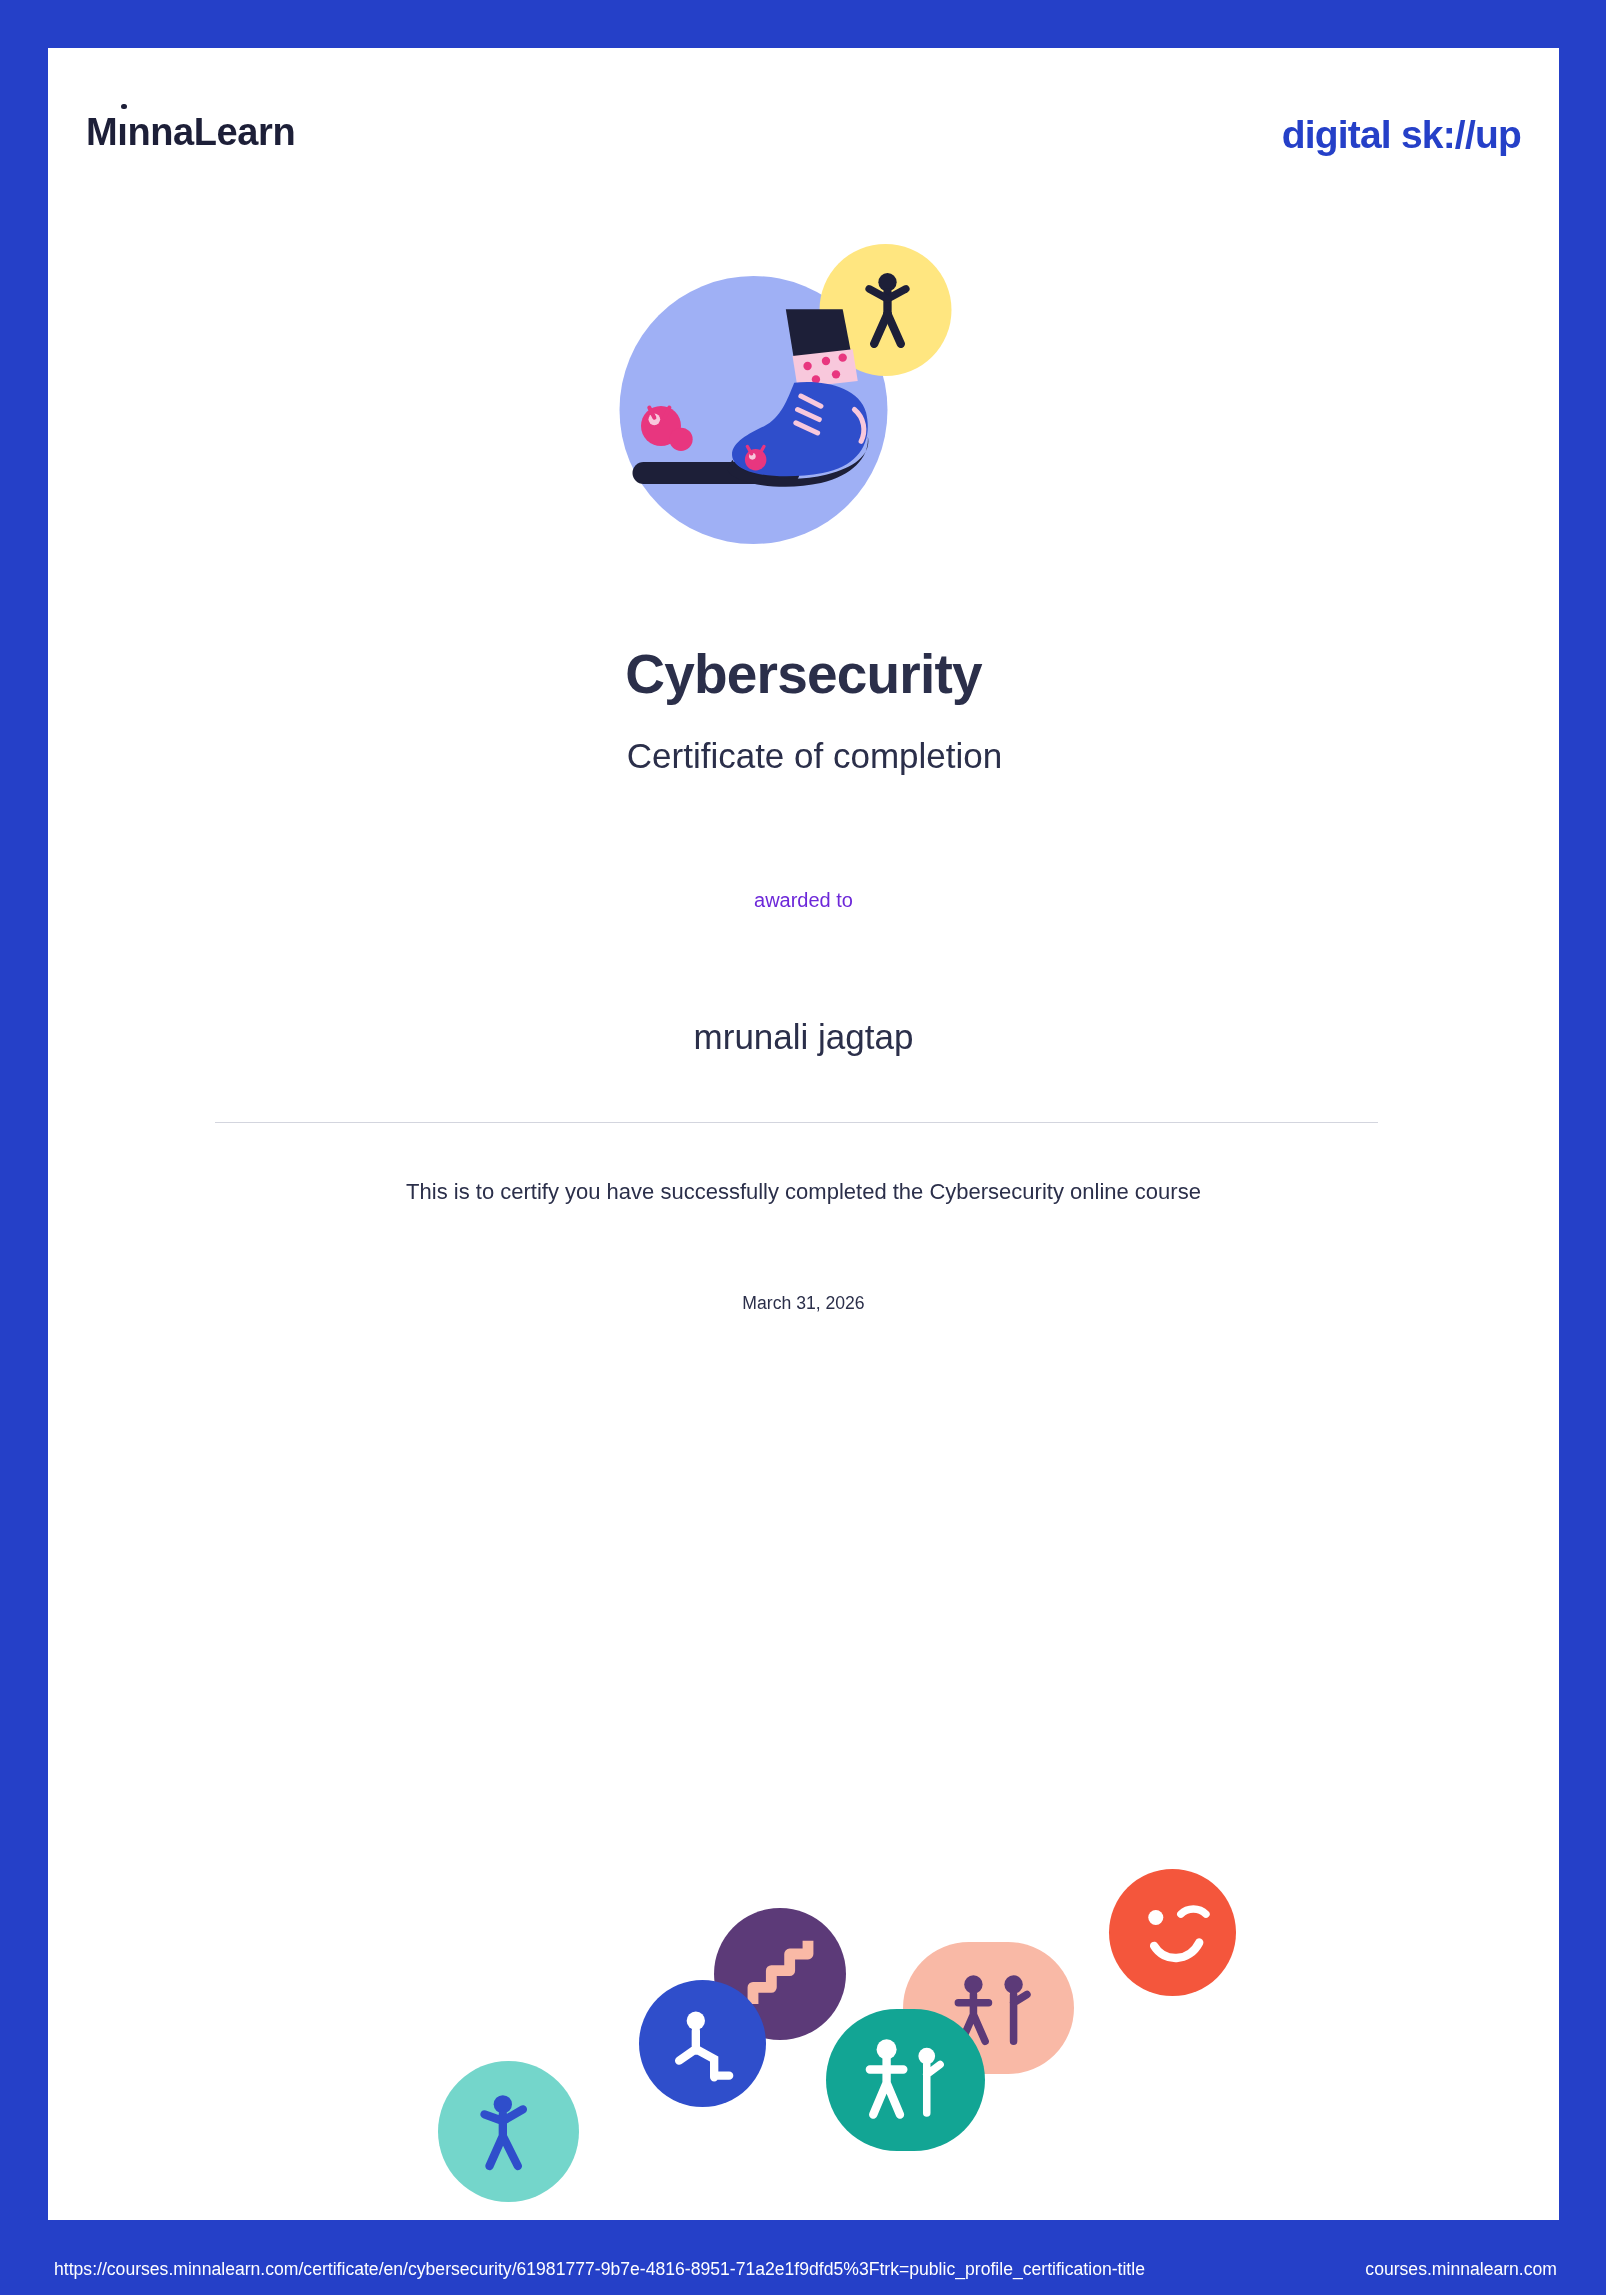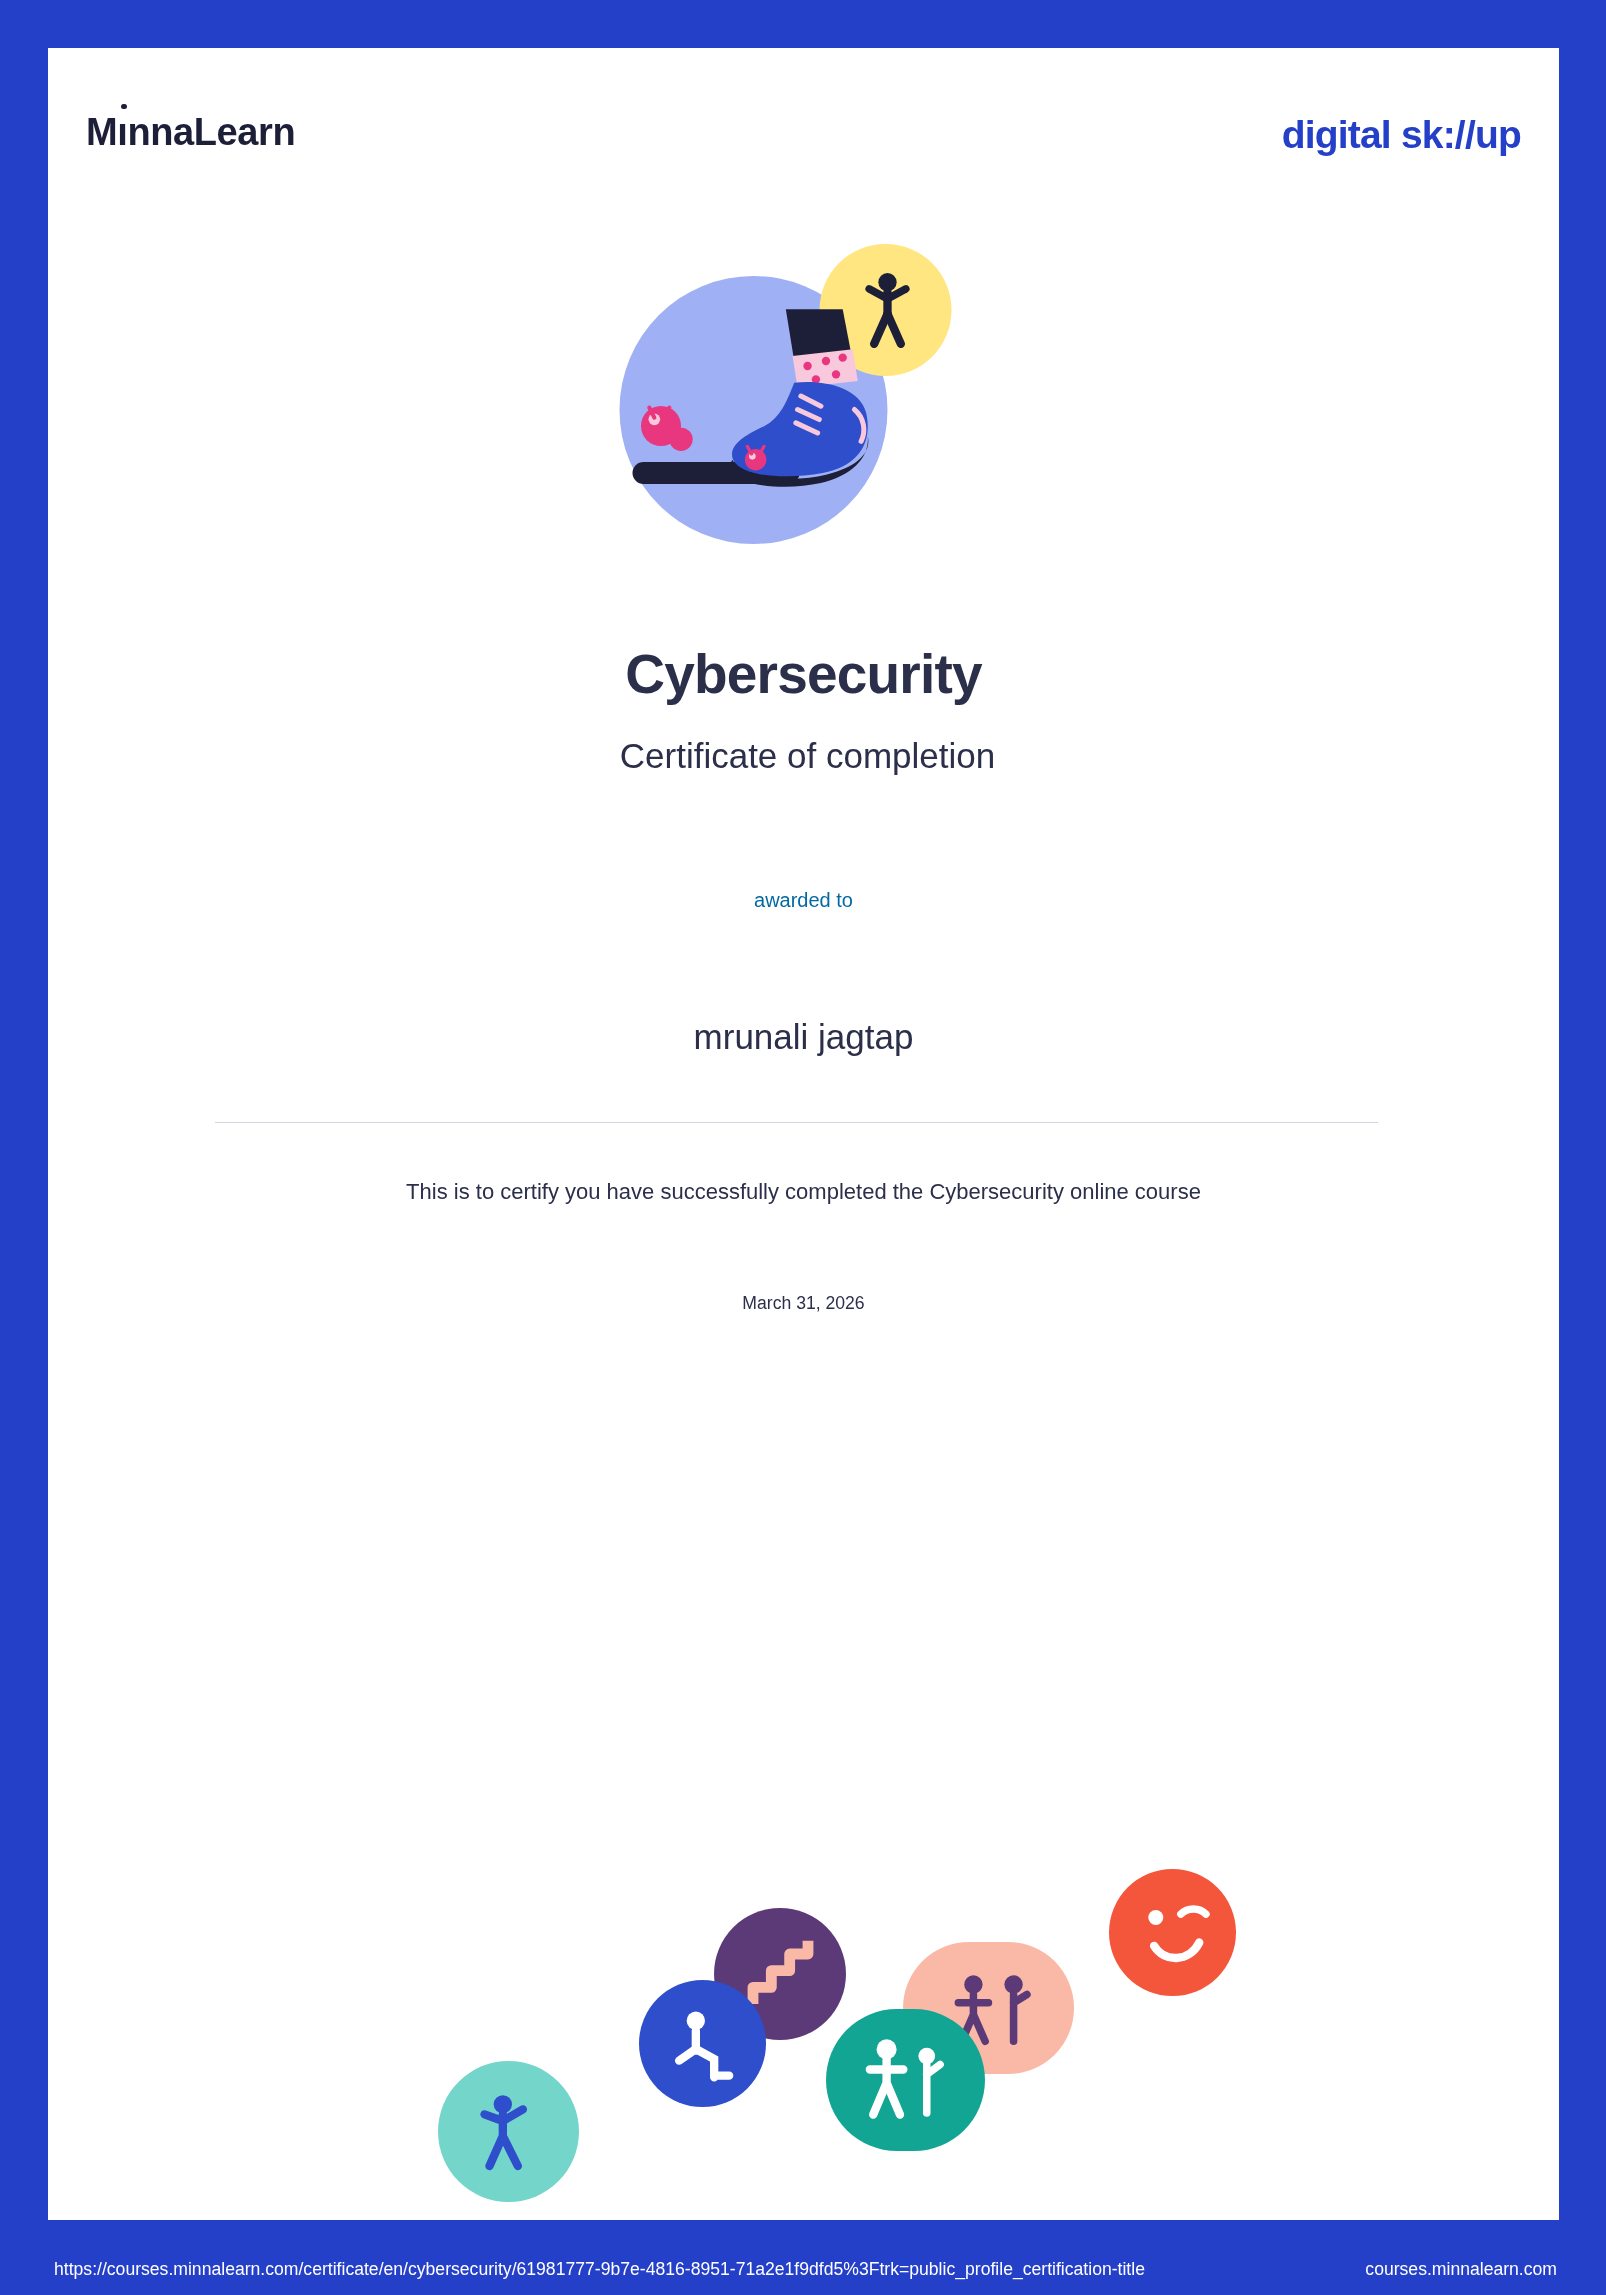--- a/index.html
+++ b/index.html
@@ -134,36 +134,36 @@
     top: 594px;
     width: 100%;
     text-align: center;
     font-size: 55px;
     font-weight: bold;
     letter-spacing: -0.8px;
     color: #2b2f4a;
   }
   .subtitle {
     position: absolute;
-    left: 4px;
+    left: 11px;
     top: 688px;
     width: 100%;
     text-align: center;
     font-size: 35px;
     color: #2b2f4a;
     font-weight: normal;
   }
   .awarded {
     position: absolute;
     left: 0;
     top: 841px;
     width: 100%;
     text-align: center;
     font-size: 20px;
-    color: #0369a1;
+    color: #6d28d9;
   }
   .recipient {
     position: absolute;
     left: 0;
     top: 969px;
     width: 100%;
     text-align: center;
     font-size: 35px;
     color: #2b2f4a;
   }

